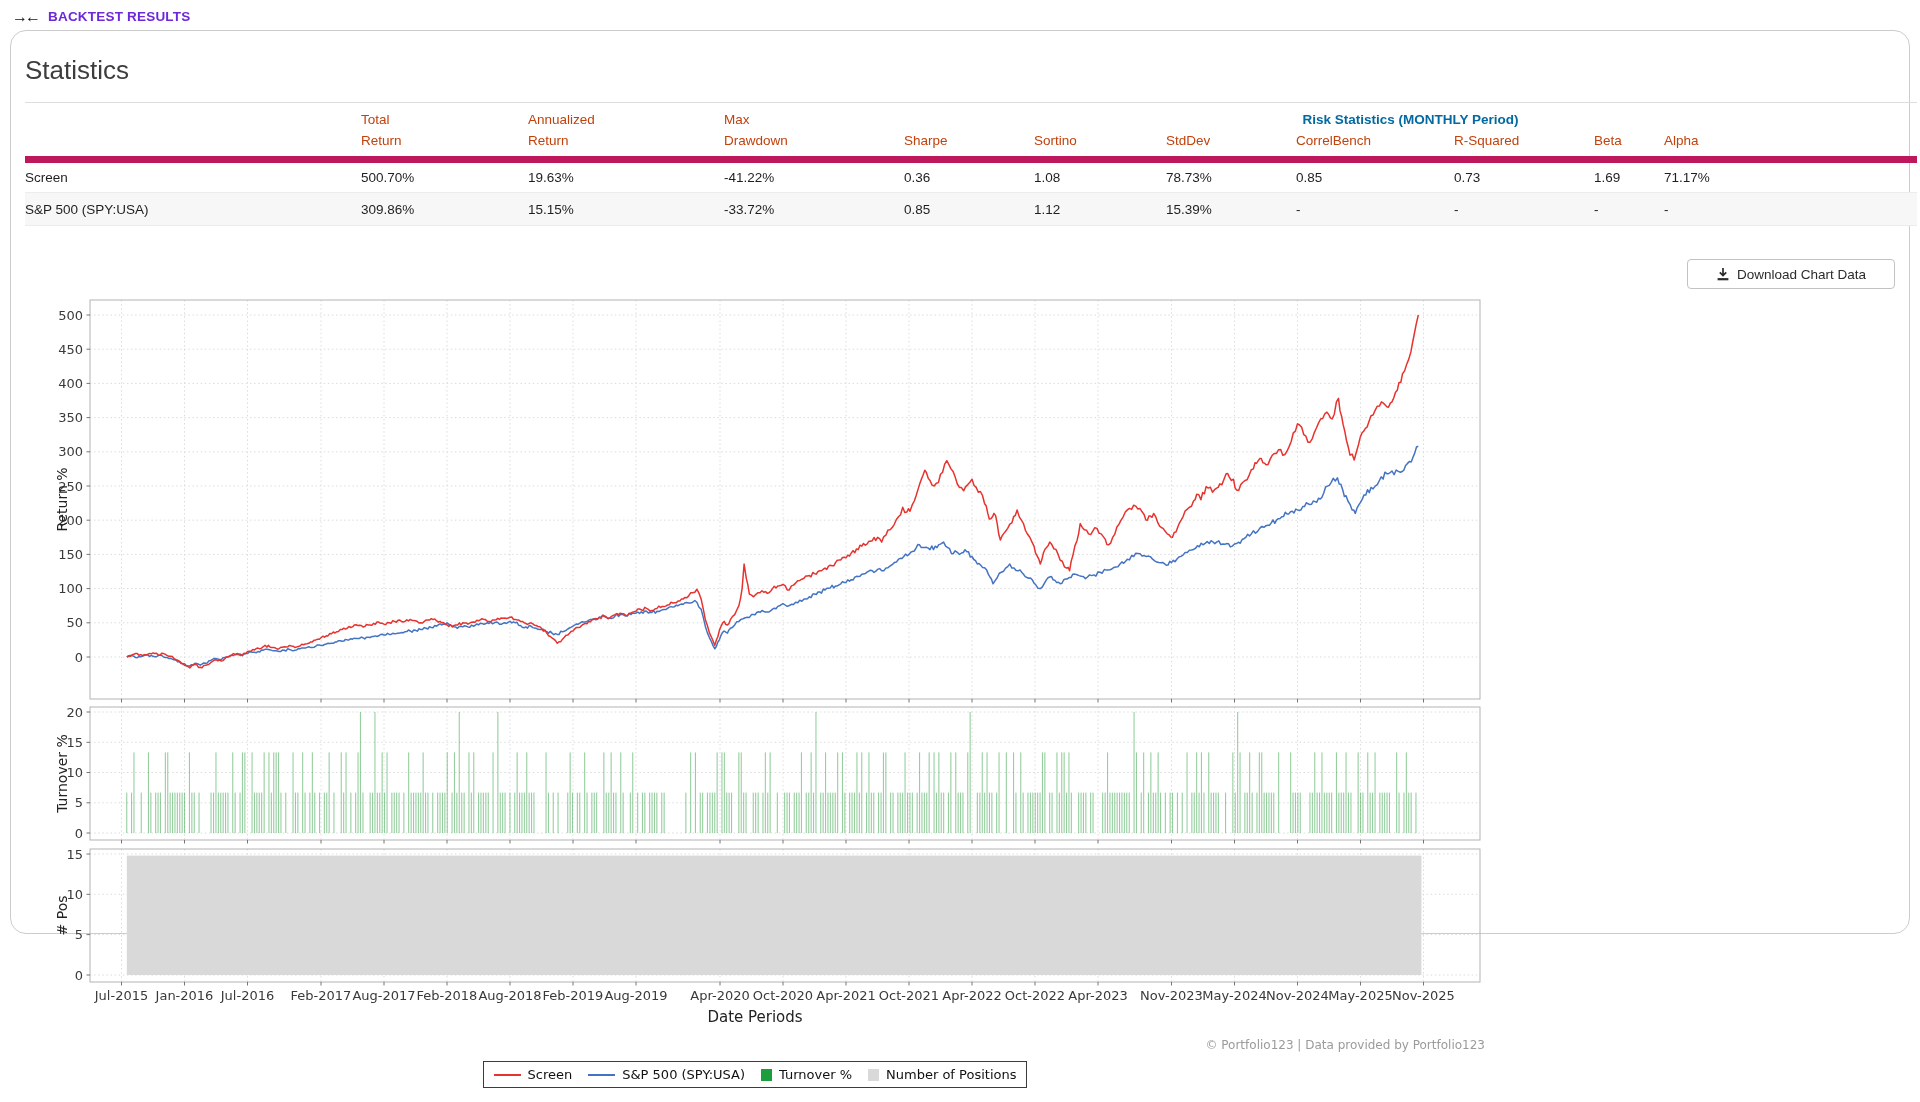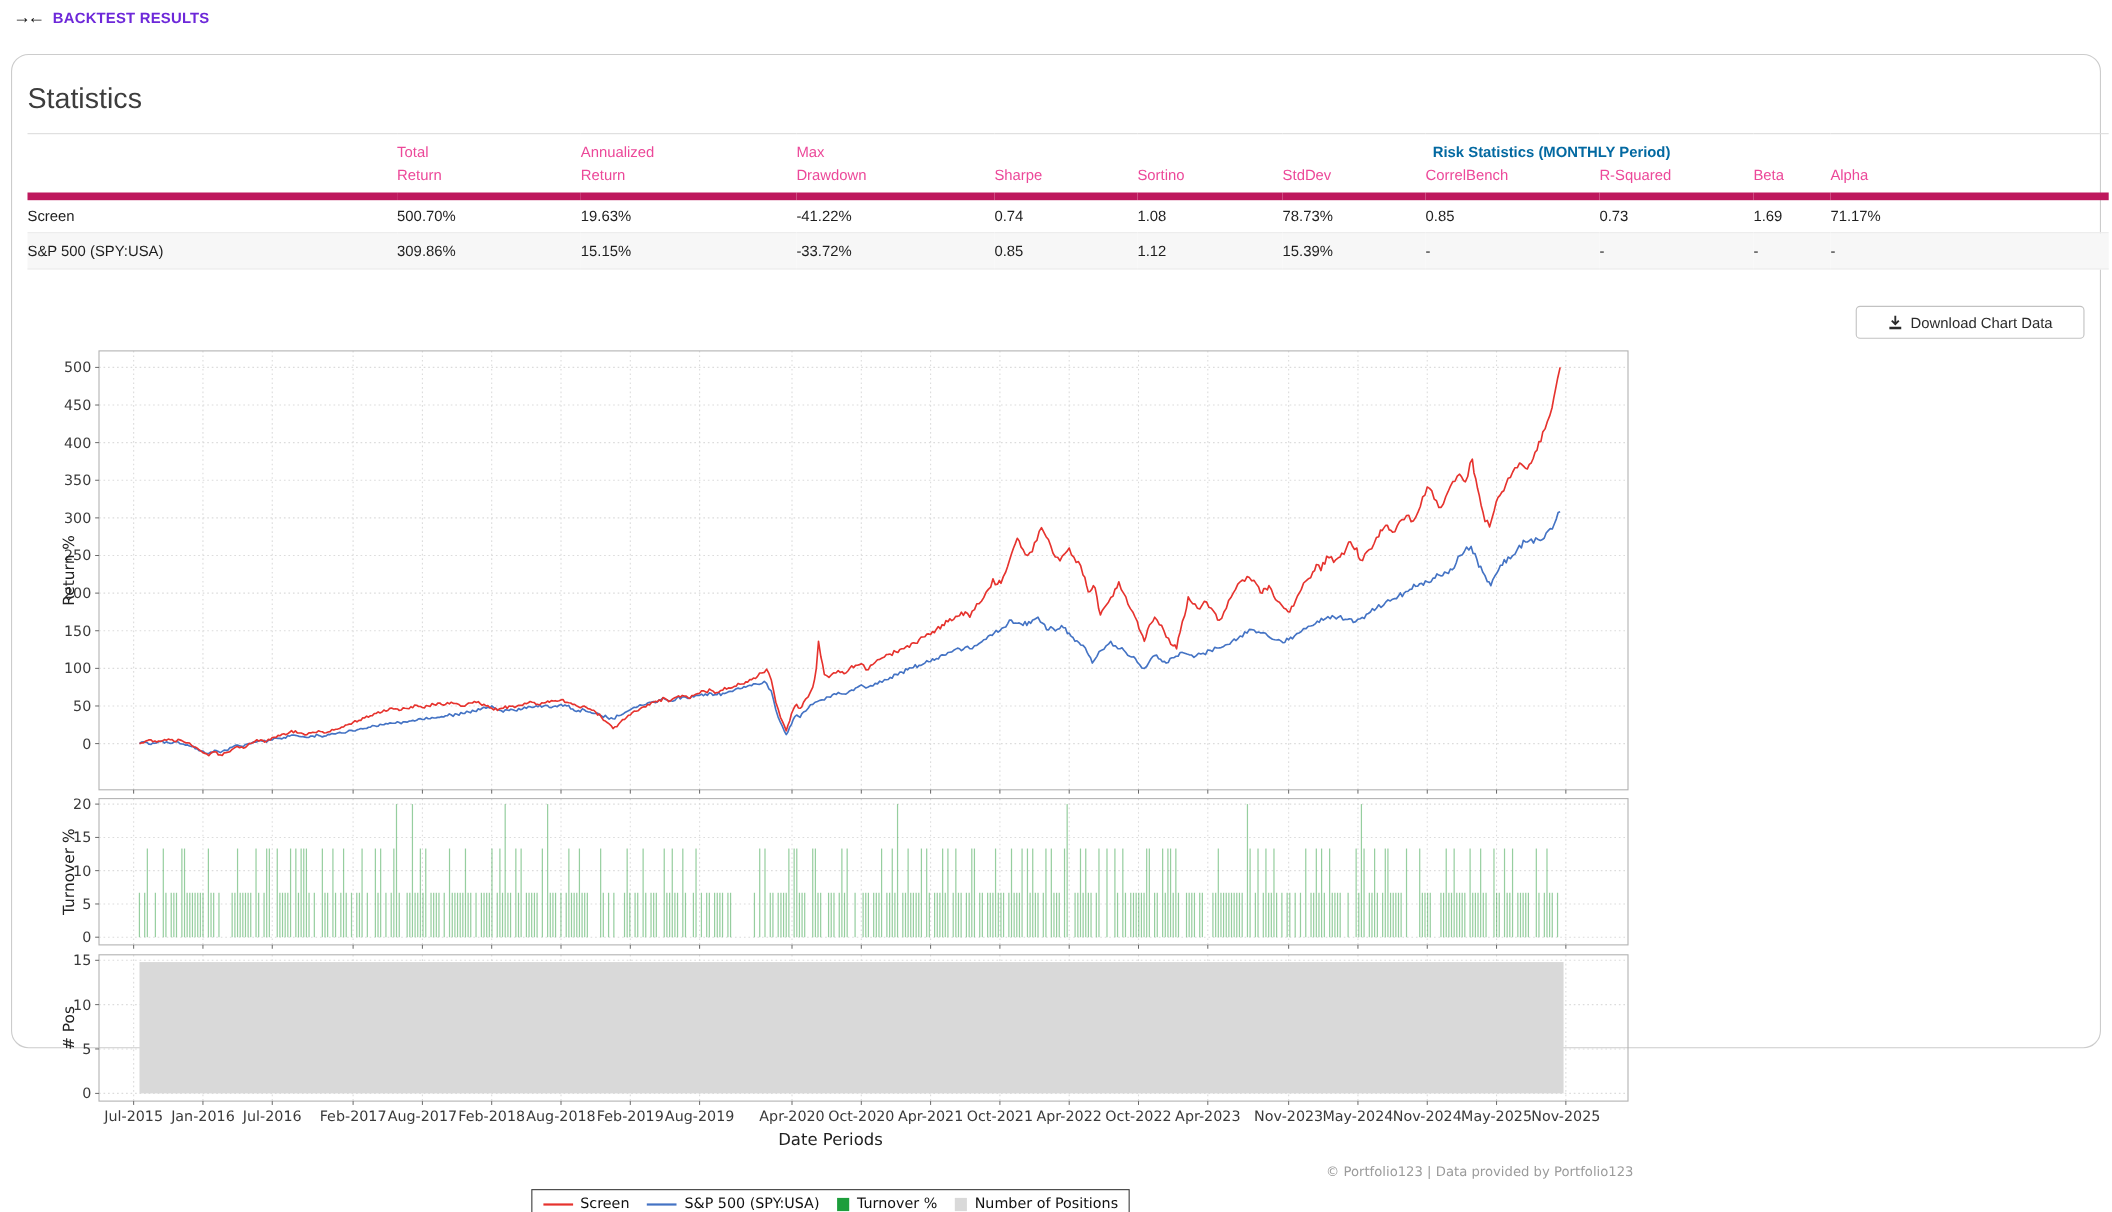--- a/index.html
+++ b/index.html
@@ -1,27 +1,27 @@
 <!DOCTYPE html>
 <html><head>
 <meta charset="utf-8">
 <style>
   * { margin:0; padding:0; box-sizing:border-box; }
   html,body { background:#fff; width:1920px; height:1102px; overflow:hidden;
     font-family:"Liberation Sans", sans-serif; }
   .topbar { height:33px; display:flex; align-items:center; padding-left:12px; gap:6px; }
   .collapse-ic { font-weight:700; font-size:16px; letter-spacing:-3px; color:#111; padding-right:4px;}
   .topbar-title { font-weight:700; font-size:13.5px; color:#6d28d9; letter-spacing:.2px; }
-  .card { position:absolute; left:10px; right:10px; top:49px; height:904px;
+  .card { position:absolute; left:10px; right:10px; top:30px; height:904px;
     background:#fff; border:1px solid #ccc; border-radius:16px; }
   .stats-title { font-size:26px; color:#3d3d3d; font-weight:400; margin:24px 0 0 14px; }
   table.stats { border-collapse:collapse; table-layout:fixed; width:1892px; margin:16px 0 0 14px;
     font-size:13.5px; }
   table.stats thead tr.r1 th { border-top:1px solid #ddd; padding-top:9px; }
-  table.stats th { text-align:left; font-weight:400; color:#ec4899; padding:2px 0 4px 0; }
+  table.stats th { text-align:left; font-weight:400; color:#c2410c; padding:2px 0 4px 0; }
   table.stats th.risk { font-weight:700; color:#0369a1;text-align:center; }
   table.stats thead tr.r2 th { border-bottom:7px solid #be185d; padding-bottom:8px;}
   table.stats td { padding:0; height:33px; color:#1f1f1f; border-bottom:1px solid #ececec; }
   table.stats tbody tr.alt { background:#f7f7f7; }
   td.neg { color:#c7342c; }
   .dl-btn { position:absolute; top:228px; right:14px; height:30px; display:flex; align-items:center;
     gap:7px; padding:0 28px; background:#fff; border:1px solid #c2c2c2; border-radius:4px;
     font-size:13.5px; color:#2b2b2b; cursor:pointer; }
   .chart-wrap { position:absolute; left:44px; top:261px; width:1460px; }
   .chart-footer { font-family:"DejaVu Sans", sans-serif; font-size:12px; color:#9b9b9b;
@@ -80,21 +80,21 @@
         <th>Beta</th>
         <th>Alpha</th>
       </tr>
     </thead>
     <tbody id="stats-body">
         <tr>
           <td style="padding-left: 0px;">Screen</td>
           <td>500.70%</td>
           <td>19.63%</td>
           <td class="neg">-41.22%</td>
-          <td>0.74</td>
+          <td>0.36</td>
           <td>1.08</td>
           <td>78.73%</td>
           <td>0.85</td>
           <td>0.73</td>
           <td>1.69</td>
           <td>71.17%</td>
         </tr>
         <tr class="alt">
           <td style="padding-left: 0px;">S&amp;P 500 (SPY:USA)</td>
           <td>309.86%</td>

